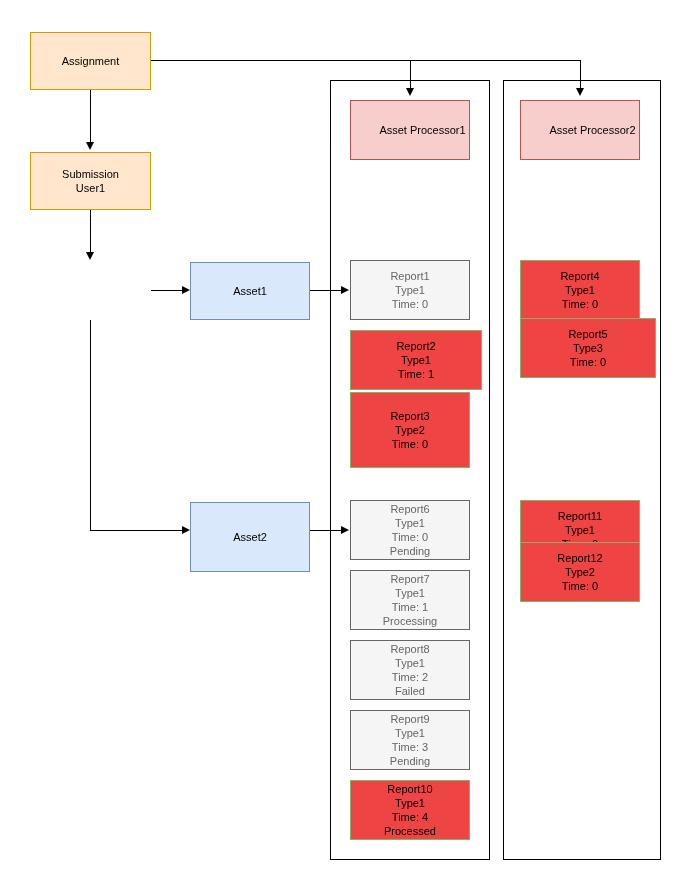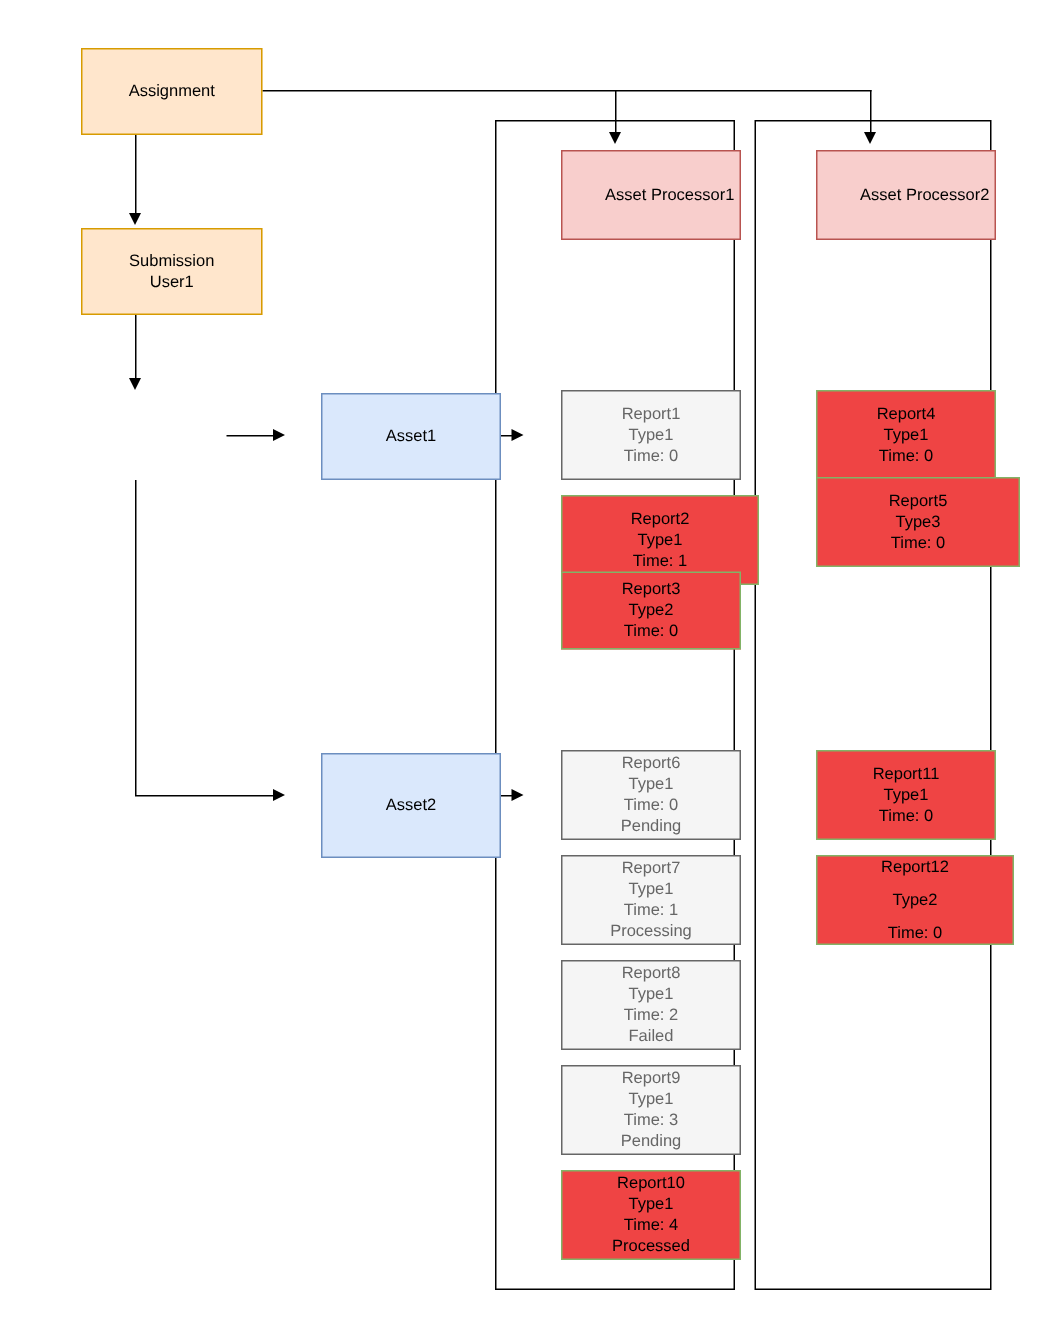--- a/index.html
+++ b/index.html
@@ -23,21 +23,20 @@
     display: flex;
     flex-direction: column;
     align-items: center;
     justify-content: center;
     text-align: center;
     font-size: 11px;
     line-height: 14px;
     color: #000000;
     border-width: 1px;
     border-style: solid;
-    margin-left: 24px;
   }
   .node .line { display: block; white-space: nowrap; }
 
   .n-orange { background: #ffe6cc; border-color: #d79b00; }
   .n-blue   { background: #dae8fc; border-color: #6c8ebf; }
   .n-red    { background: #f8cecc; border-color: #b85450; padding-left: 25px; }
   .n-green  { background: #ef4444; border-color: #82b366; }
   .n-grey   { background: #f5f5f5; border-color: #666666; color: #666666; }
 
   .container-box {
@@ -129,21 +128,21 @@
   <div class="node n-grey" style="left:350px; top:260px; width:120px; height:60px;">
     <span class="line">Report1</span>
     <span class="line">Type1</span>
     <span class="line">Time: 0</span>
   </div>
   <div class="node n-green" style="left:350px; top:330px; width:132px; height:60px;">
     <span class="line">Report2</span>
     <span class="line">Type1</span>
     <span class="line">Time: 1</span>
   </div>
-  <div class="node n-green" style="left:350px; top:381px; width:120px; height:52px;">
+  <div class="node n-green" style="left:350px; top:392px; width:120px; height:76px;">
     <span class="line">Report3</span>
     <span class="line">Type2</span>
     <span class="line">Time: 0</span>
   </div>
 
   <div class="node n-grey" style="left:350px; top:500px; width:120px; height:60px;">
     <span class="line">Report6</span>
     <span class="line">Type1</span>
     <span class="line">Time: 0</span>
     <span class="line">Pending</span>
@@ -186,19 +185,19 @@
     <span class="line">Report5</span>
     <span class="line">Type3</span>
     <span class="line">Time: 0</span>
   </div>
 
   <div class="node n-green" style="left:520px; top:500px; width:120px; height:60px;">
     <span class="line">Report11</span>
     <span class="line">Type1</span>
     <span class="line">Time: 0</span>
   </div>
-  <div class="node n-green" style="left:520px; top:570px; width:132px; height:60px;justify-content:space-between;">
+  <div class="node n-green" style="left:520px; top:542px; width:120px; height:60px;">
     <span class="line">Report12</span>
     <span class="line">Type2</span>
     <span class="line">Time: 0</span>
   </div>
 
 </div>
 
 </body></html>

